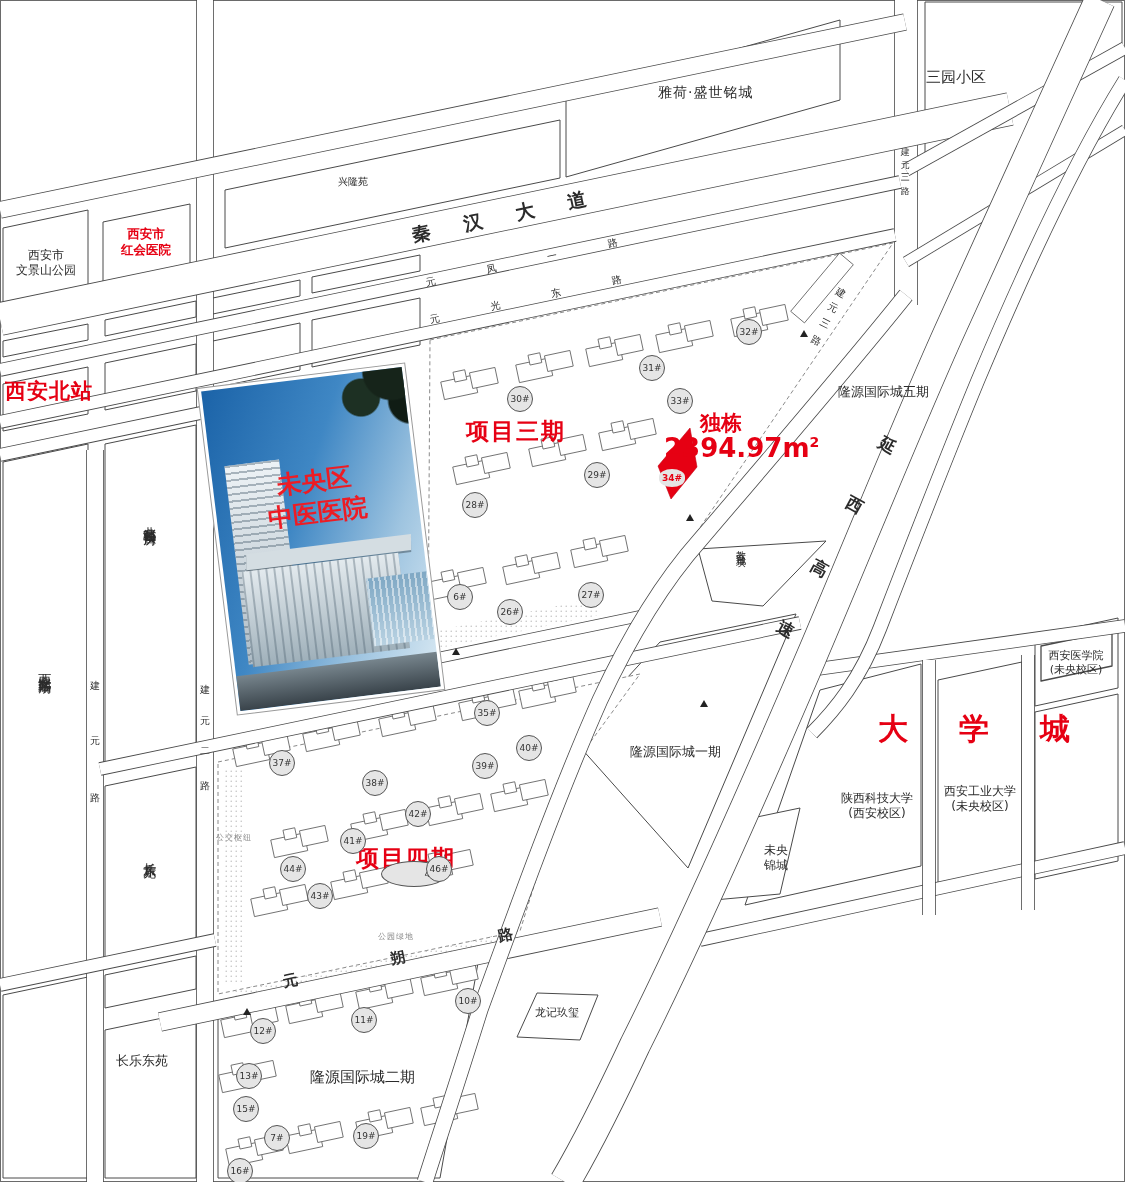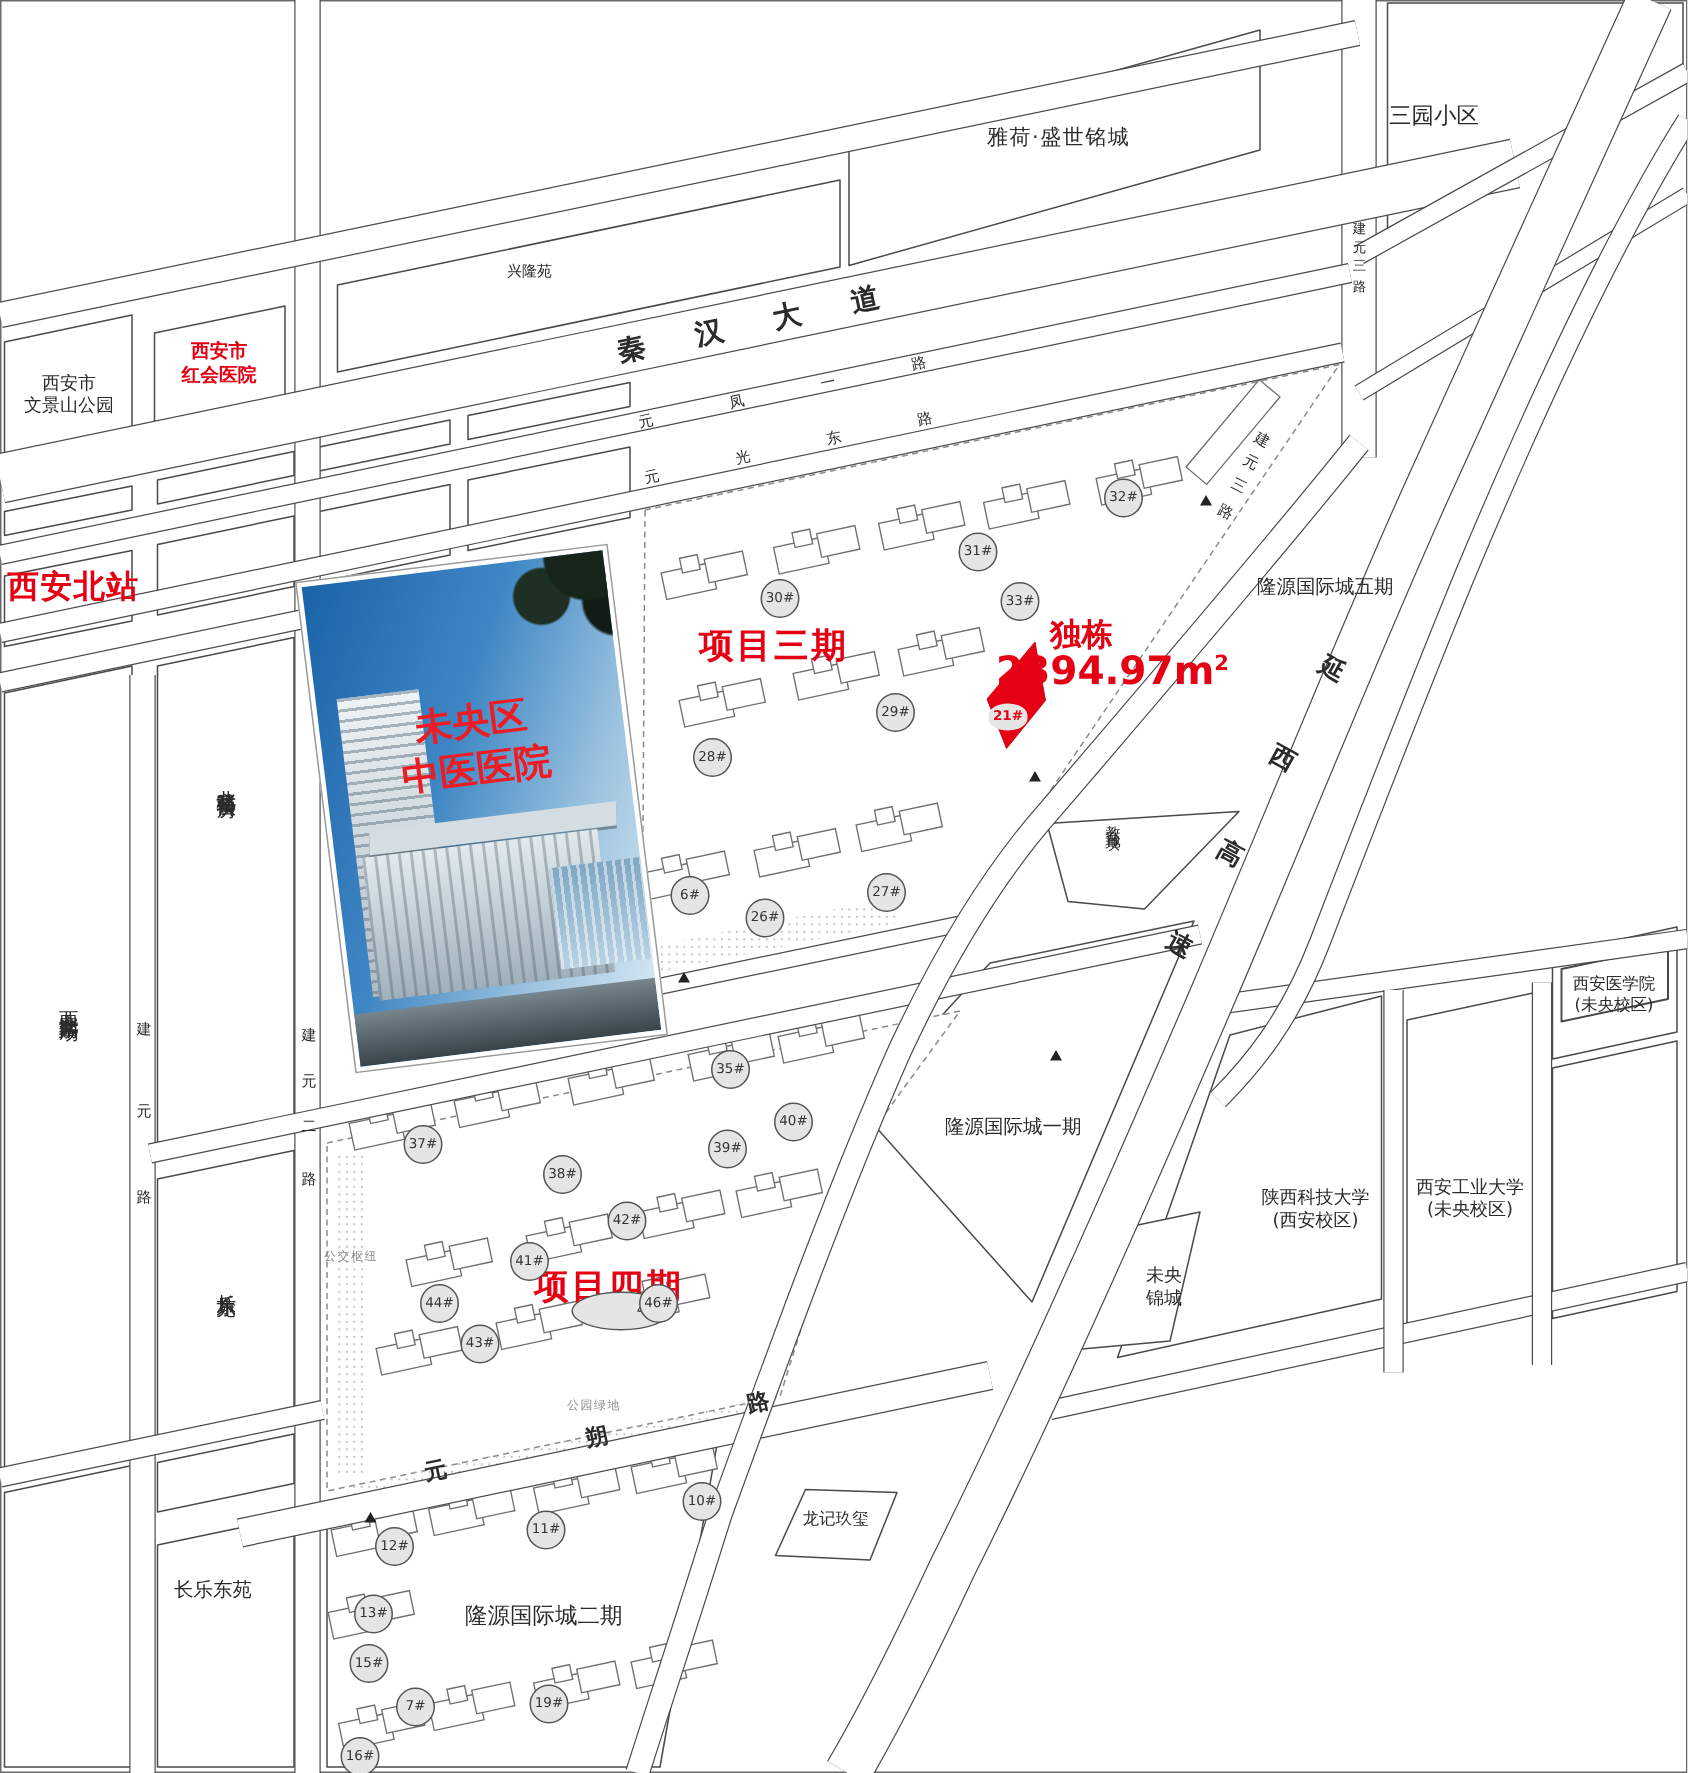--- a/index.html
+++ b/index.html
@@ -234,38 +234,39 @@
 <div class="lbl vert" style="left:141px;top:516px;font-size:13px;letter-spacing:1px">北客站公租房项目</div>
 <div class="lbl vert" style="left:36px;top:664px;font-size:13px;letter-spacing:1px">西安北客站南广场</div>
 <div class="lbl vert" style="left:141px;top:852px;font-size:13px;letter-spacing:1px">长乐东苑</div>
 <div class="lbl" style="left:116px;top:1053px;font-size:13px">长乐东苑</div>
 <div class="lbl" style="left:838px;top:384px;font-size:13px">隆源国际城五期</div>
 <div class="lbl" style="left:630px;top:744px;font-size:13px">隆源国际城一期</div>
 <div class="lbl" style="left:310px;top:1068px;font-size:15px">隆源国际城二期</div>
 <div class="lbl vert" style="left:734px;top:543px;font-size:10px;letter-spacing:2px">教育地块</div>
 <div class="lbl ctr" style="left:749px;top:843px;width:54px;font-size:12px">未央<br>锦城</div>
 <div class="lbl" style="left:535px;top:1006px;font-size:11px">龙记玖玺</div>
+<div class="lbl red" style="left:878px;top:710px;font-size:30px;letter-spacing:51px">大学城</div>
 <div class="lbl ctr" style="left:830px;top:791px;width:94px;font-size:12px">
   <div>陕西科技大学</div>
   <div>(西安校区)</div>
 </div>
 <div class="lbl ctr" style="left:934px;top:784px;width:92px;font-size:12px">
   <div>西安工业大学</div>
   <div>(未央校区)</div>
 </div>
 <div class="lbl ctr" style="left:1036px;top:649px;width:80px;font-size:11px">
   <div>西安医学院</div>
   <div>(未央校区)</div>
 </div>
 
 <div class="lbl red" style="left:466px;top:417px;font-size:23px;letter-spacing:2px">项目三期</div>
 <div class="lbl red" style="left:356px;top:844px;font-size:23px;letter-spacing:2px">项目四期</div>
 <div class="lbl red" style="left:700px;top:410px;font-size:21px">独栋</div>
 <div class="lbl red" style="left:664px;top:432px;font-size:26px"><span>2394.97m</span><sup style="font-size:14px">2</sup></div>
-<div class="badge" style="left:672px;top:478px;border:none;color:#e60013;font-weight:bold;width:26px;height:18px;border-radius:50%/45%;margin:-9px 0 0 -13px">21#</div>
+<div class="badge" style="left:672px;top:478px;border:none;color:#e60013;font-weight:bold;width:26px;height:18px;border-radius:50%/45%;margin:-9px 0 0 -13px">34#</div>
 
 <div class="lbl" style="left:216px;top:833px;font-size:8px;color:#8a8a8a;letter-spacing:1px">公交枢纽</div>
 <div class="lbl" style="left:378px;top:932px;font-size:8px;color:#8a8a8a;letter-spacing:1px">公园绿地</div>
 
 <div id="badge-layer">
       <div class="badge" style="left: 509px; top: 611px;">26#</div>
       <div class="badge" style="left: 590px; top: 594px;">27#</div>
       <div class="badge" style="left: 474px; top: 504px;">28#</div>
       <div class="badge" style="left: 596px; top: 474px;">29#</div>
       <div class="badge" style="left: 519px; top: 398px;">30#</div>

